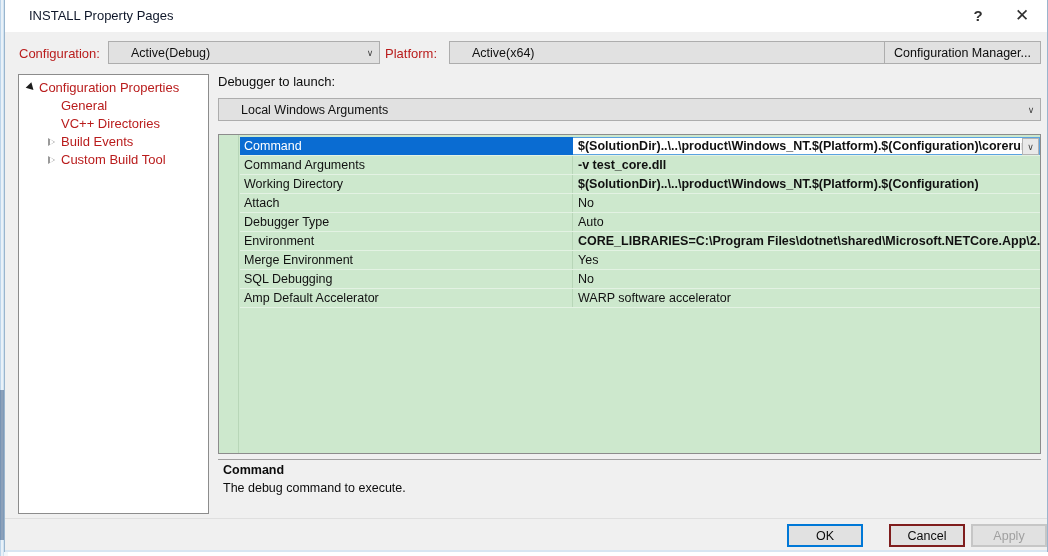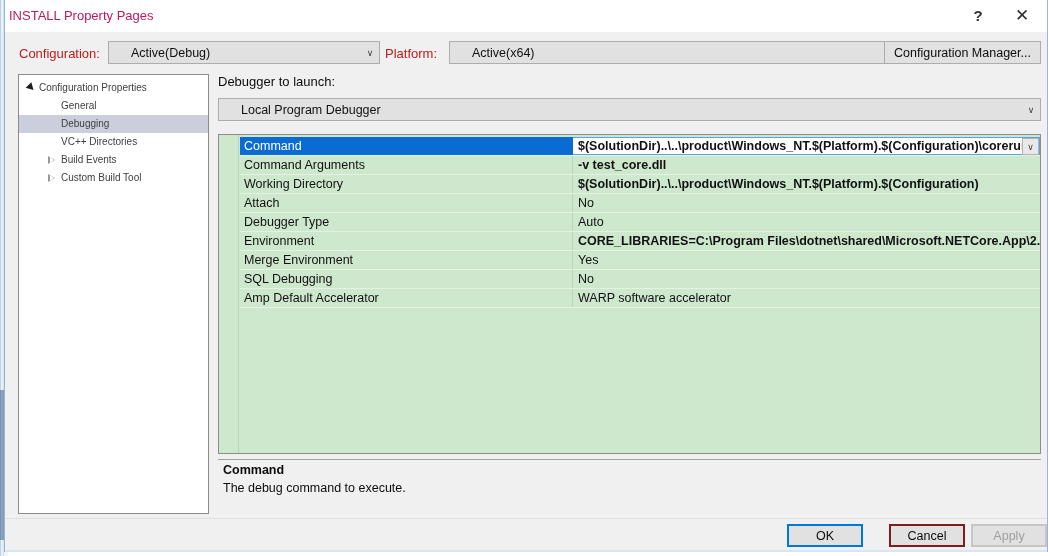--- a/index.html
+++ b/index.html
@@ -48,23 +48,23 @@
 
   
   #titlebar {
     position: absolute;
     left: 0; top: 0;
     width: 1042px; height: 32px;
     background: #ffffff;
   }
   #title-text {
     position: absolute;
-    left: 4px; top: 8px;
+    left: 24px; top: 8px;
     font-size: 13px;
-    color: #be185d;
+    color: #0f172a;
     white-space: nowrap;
   }
   .tb-btn {
     position: absolute;
     top: 0;
     width: 44px; height: 31px;
     display: flex;
     align-items: center;
     justify-content: center;
     color: #303030;
@@ -132,22 +132,22 @@
     width: 191px; height: 440px;
     background: #ffffff;
     border: 1px solid #8c8c8c;
     box-sizing: border-box;
     overflow: hidden;
   }
   .tree-item {
     position: relative;
     height: 18px;
     line-height: 18px;
-    font-size: 10px;
-    color: #404040;
+    font-size: 13px;
+    color: #b91c1c;
     white-space: nowrap;
     cursor: default;
   }
   .tree-item.selected { background: #cbcedb; }
   .tree-item .tlabel { position: absolute; }
   .arrow-open, .arrow-closed {
     position: absolute;
     top: 5px;
     width: 0; height: 0;
   }
@@ -362,39 +362,36 @@
   <button id="btn-configmgr">Configuration Manager...</button>
 
   <div id="treepanel">
       <div class="tree-item" style="margin-top: 4px;">
         <span class="arrow-open" style="left: 8px;"></span>
         <span class="tlabel" style="left: 20px;">Configuration Properties</span>
       </div>
       <div class="tree-item">
         <span class="tlabel" style="left: 42px;">General</span>
       </div>
-      <div class="tree-item selected">
-        <span class="tlabel" style="left: 42px;">Debugging</span>
-      </div>
       <div class="tree-item">
         <span class="tlabel" style="left: 42px;">VC++ Directories</span>
       </div>
       <div class="tree-item">
         <span class="arrow-closed" style="left: 29px;"></span>
         <span class="tlabel" style="left: 42px;">Build Events</span>
       </div>
       <div class="tree-item">
         <span class="arrow-closed" style="left: 29px;"></span>
         <span class="tlabel" style="left: 42px;">Custom Build Tool</span>
       </div>
     </div>
 
   <div id="lbl-debugger">Debugger to launch:</div>
   <div class="combo" id="combo-debugger">
-    <span class="cval">Local Program Debugger</span>
+    <span class="cval">Local Windows Arguments</span>
     <span class="chev">∨</span>
   </div>
 
   <div id="grid">
     <div id="grid-gutter"></div>
     <div id="rows">
         <div class="prow selected">
           <div class="pname">Command</div>
           <div class="pval modified">$(SolutionDir)..\..\product\Windows_NT.$(Platform).$(Configuration)\corerun.exe</div>
           <div id="val-chevron">∨</div>

